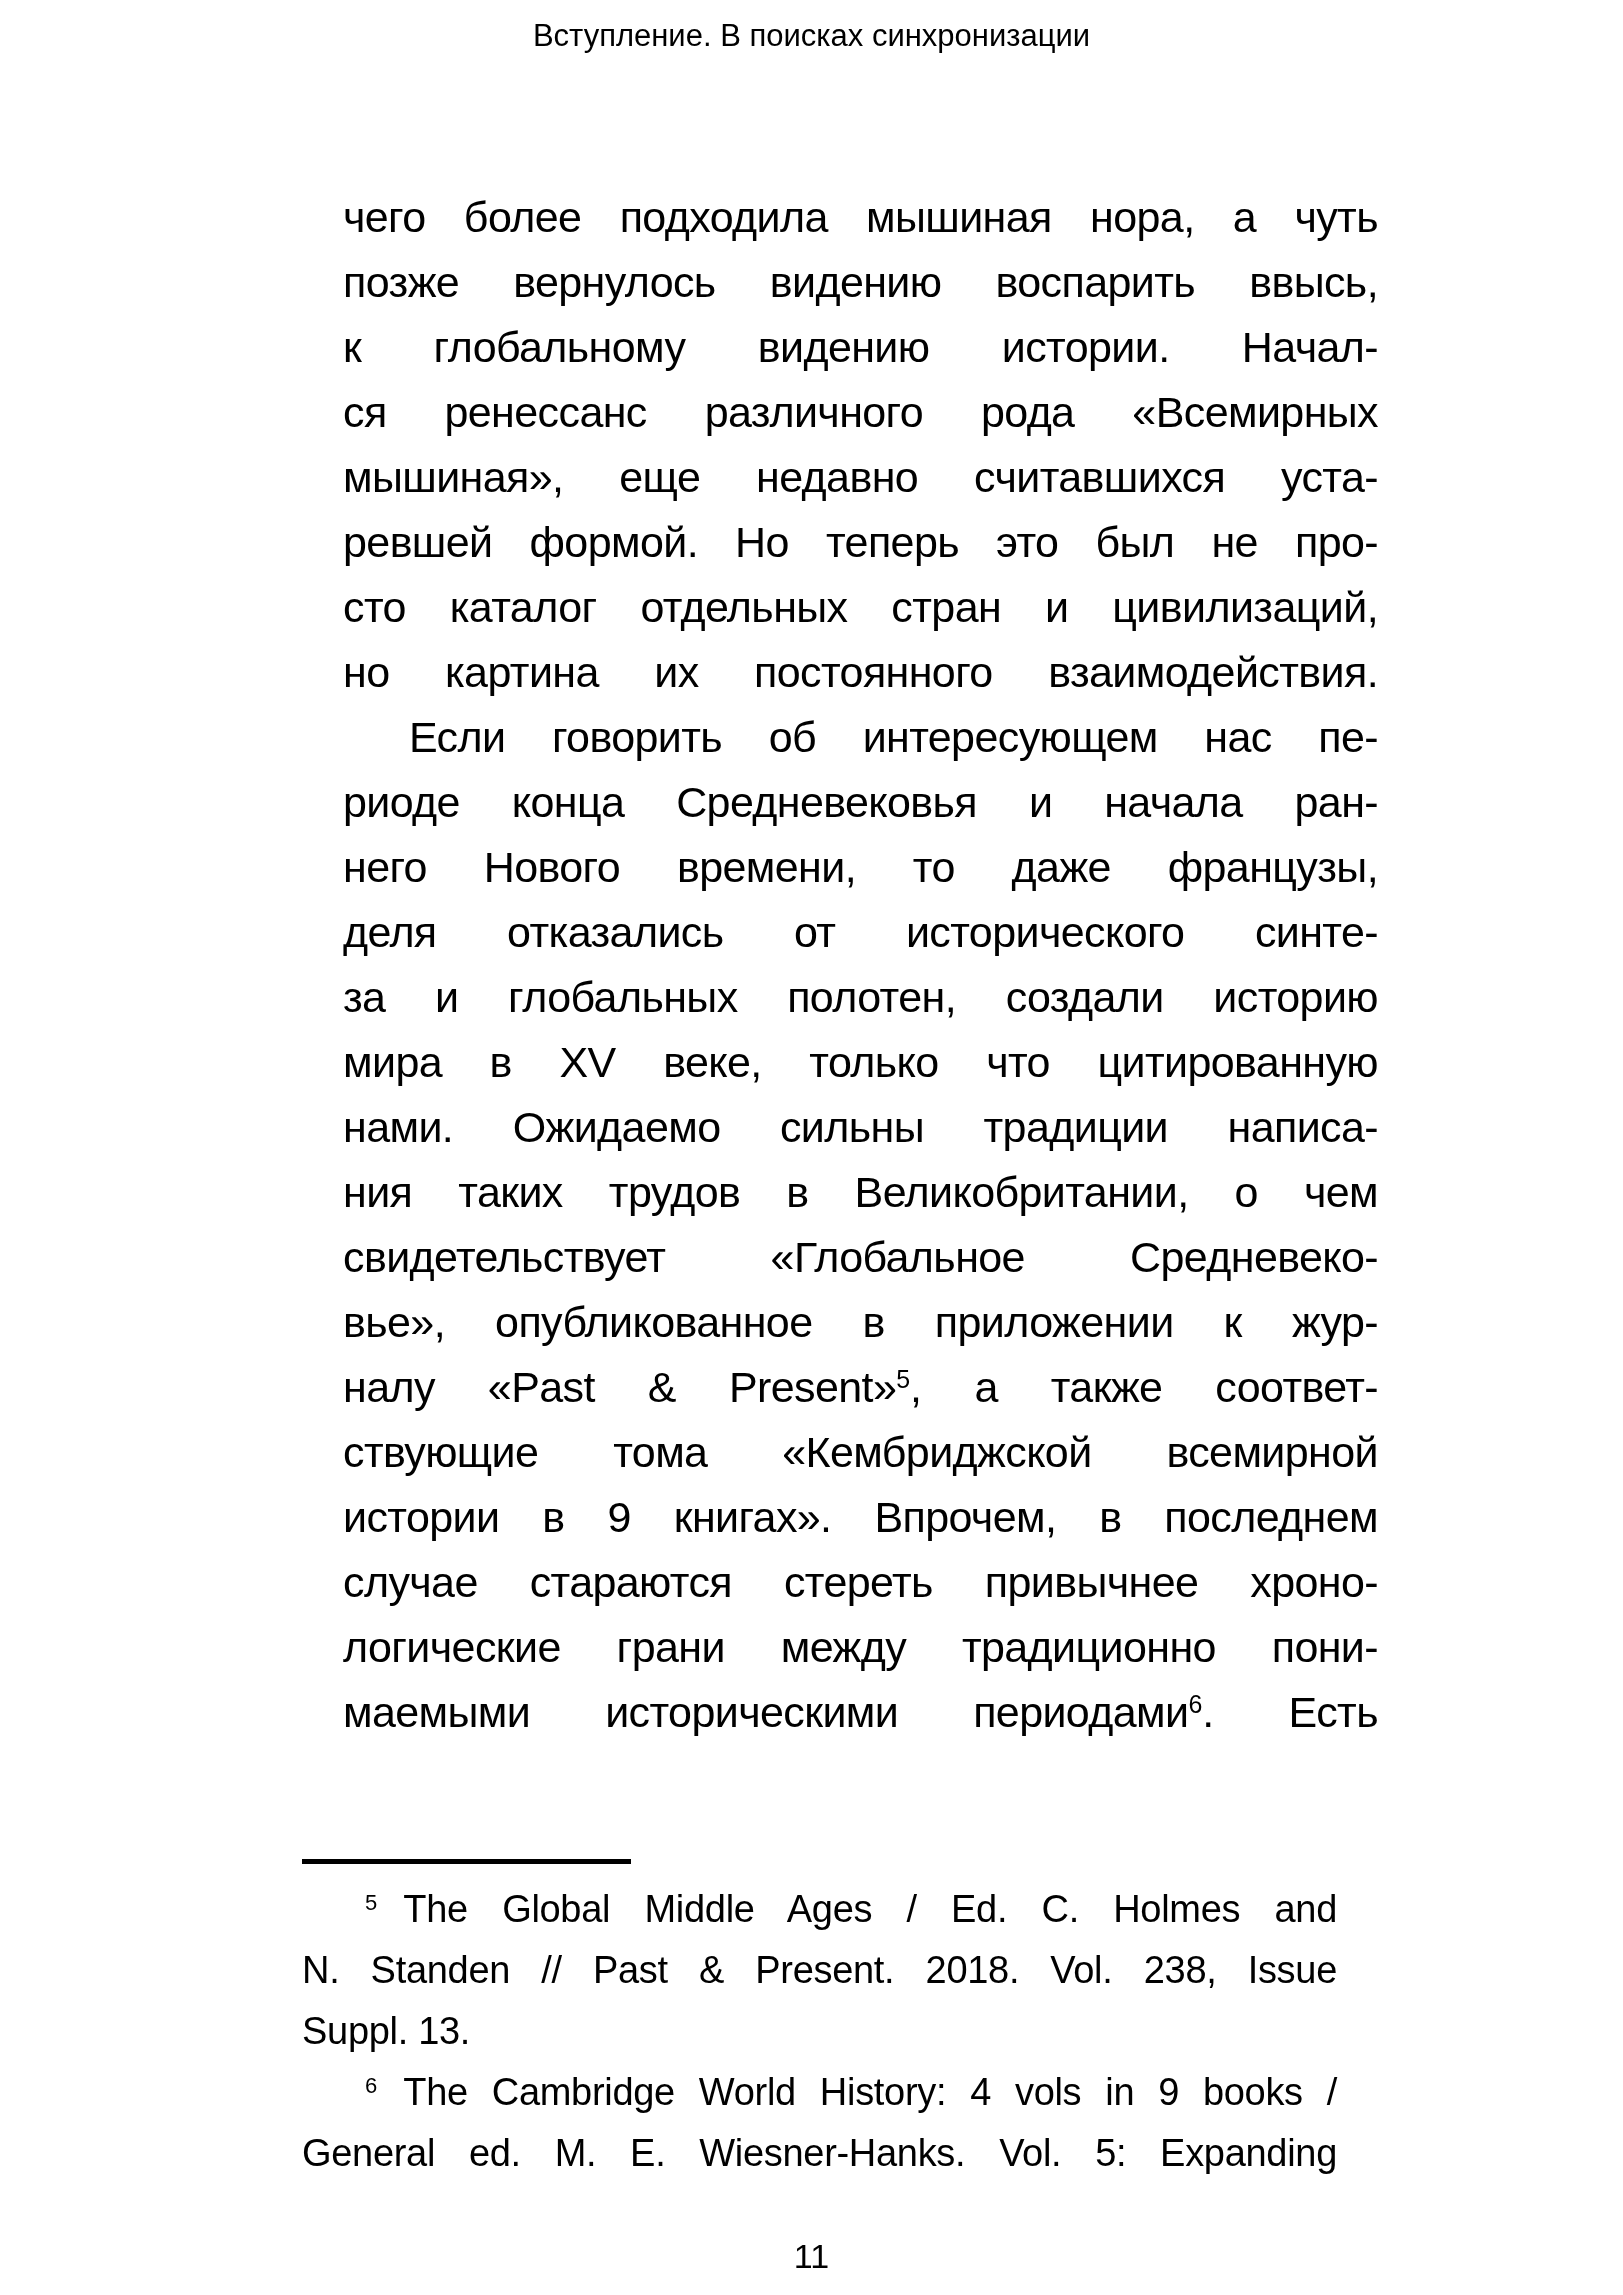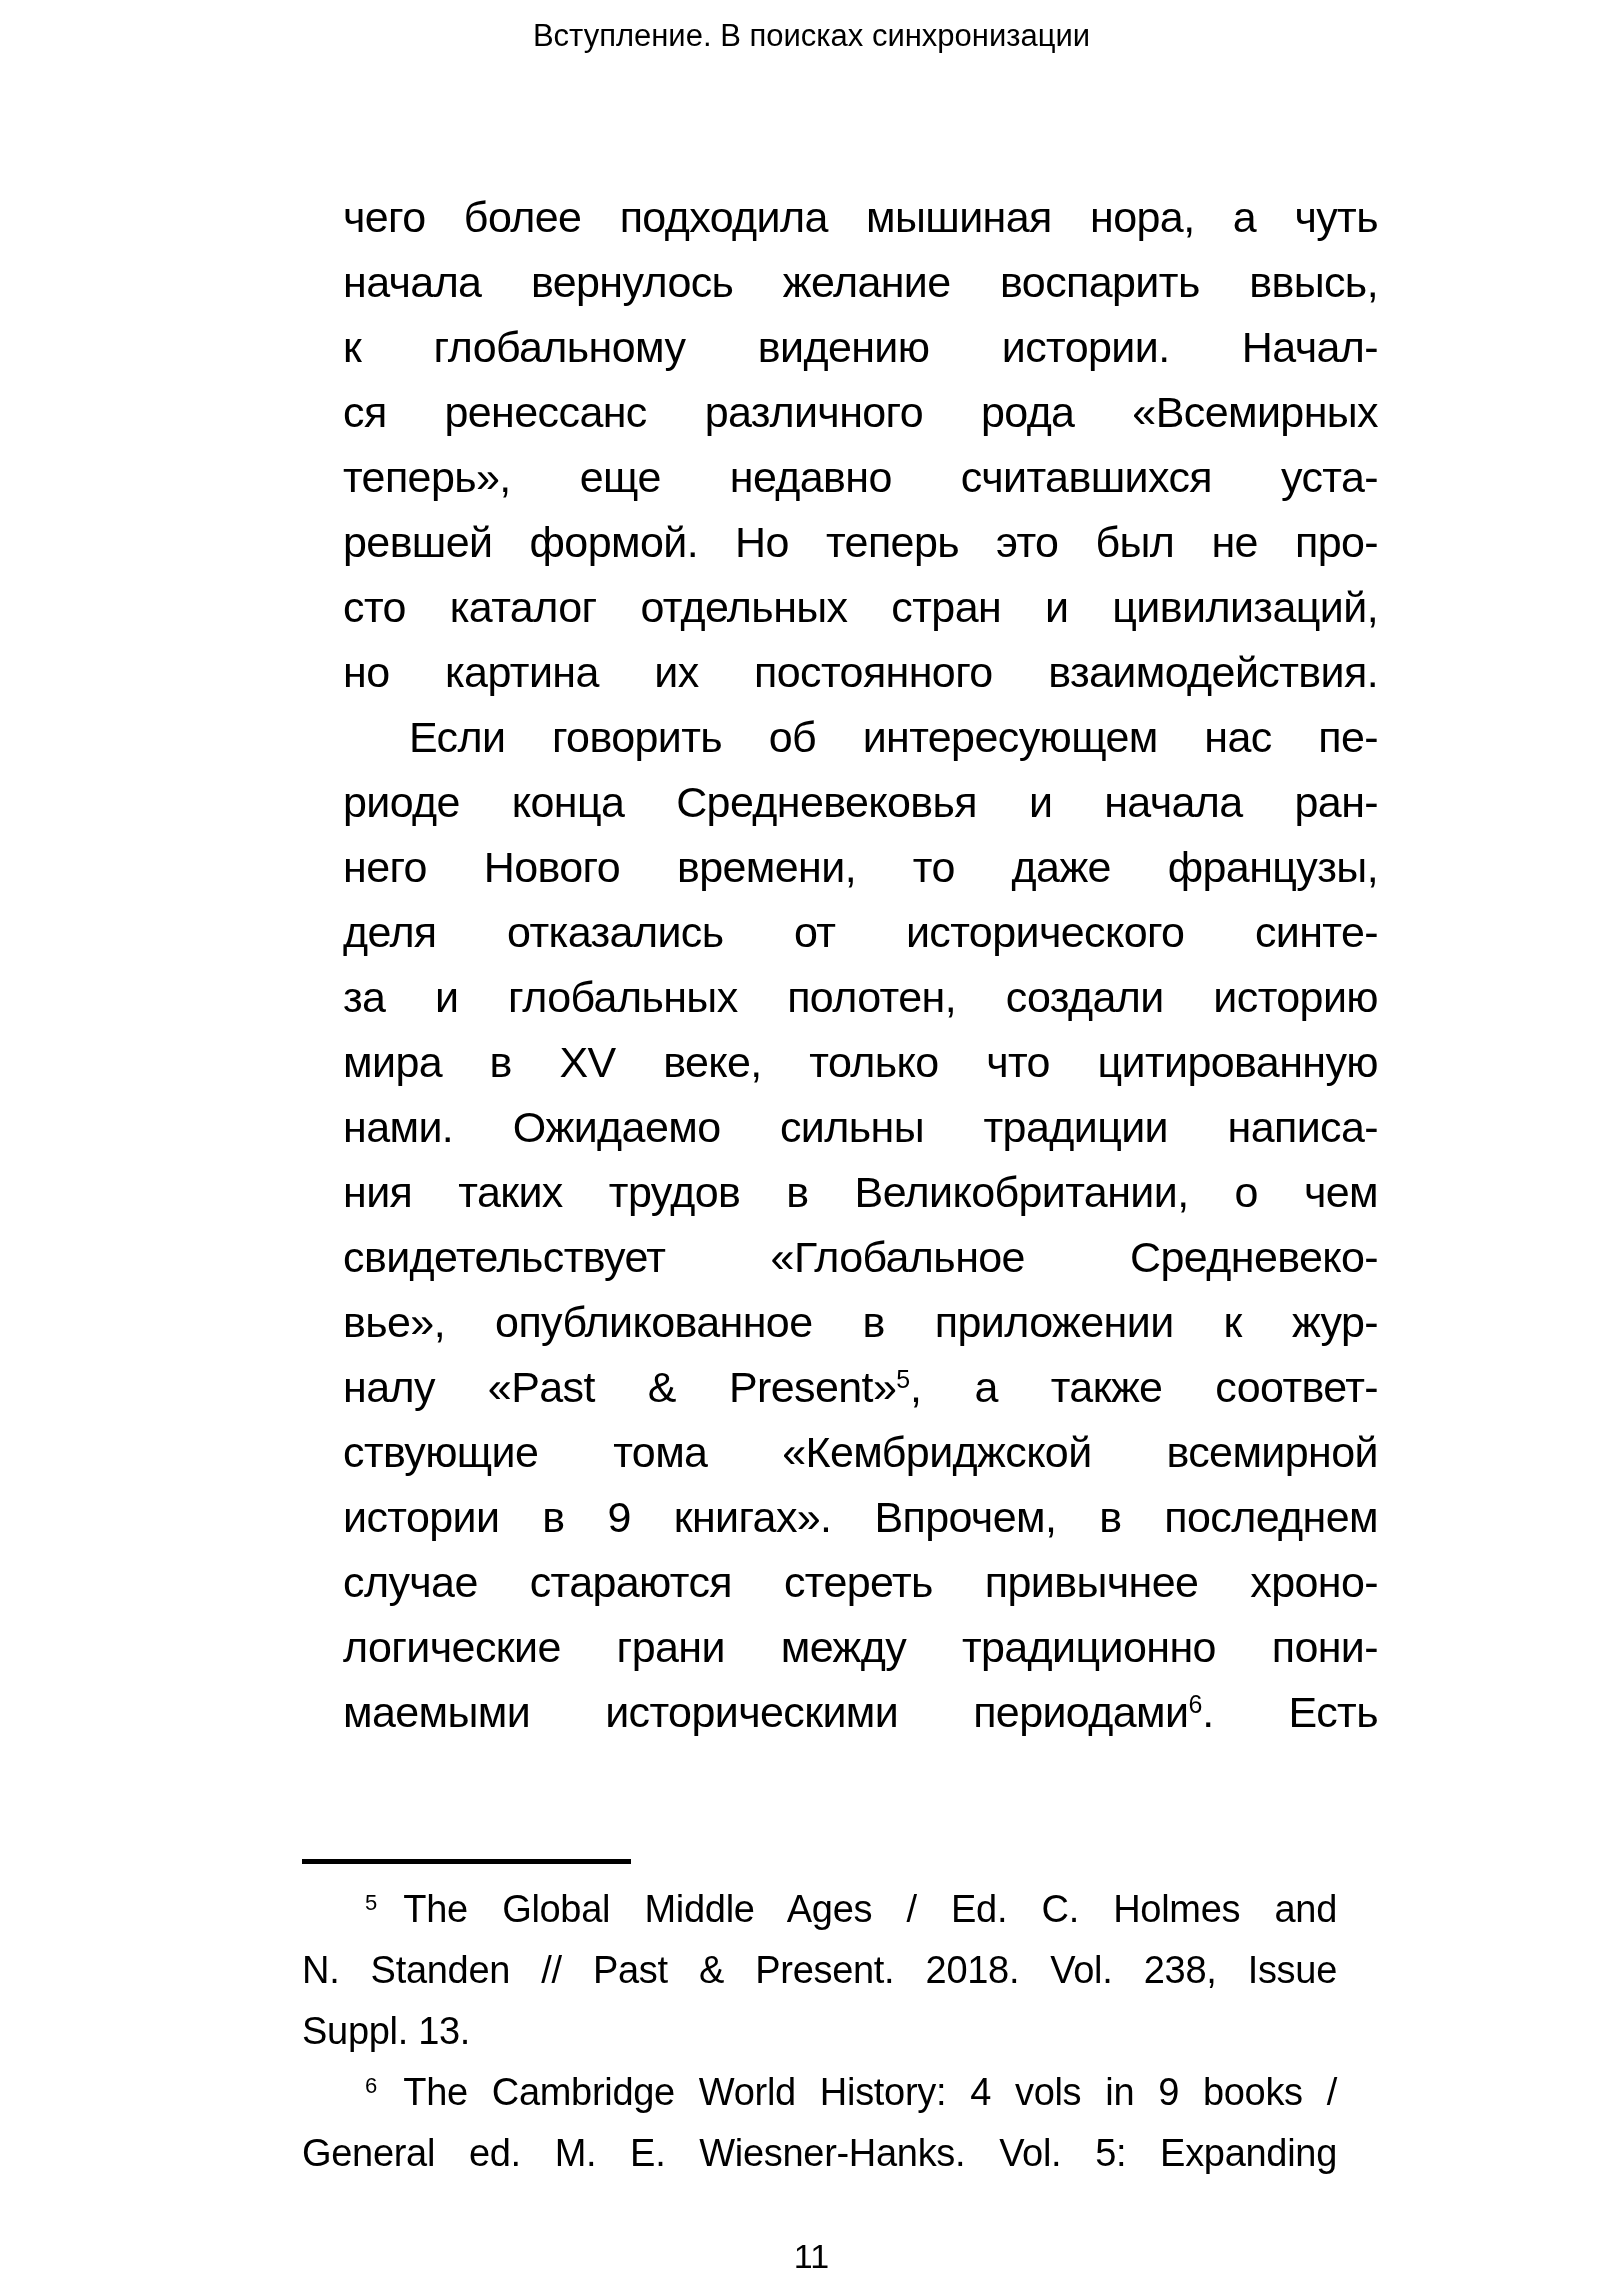--- a/index.html
+++ b/index.html
@@ -104,24 +104,24 @@
 </head>
 <body>
 
 <div class="page">
 
   <div class="running-head">Вступление. В поисках синхронизации</div>
 
   <div class="text-block">
 
     <div class="bl">чего более подходила мышиная нора, а чуть</div>
-    <div class="bl">начала вернулось желание воспарить ввысь,</div>
+    <div class="bl">позже вернулось видению воспарить ввысь,</div>
     <div class="bl">к глобальному видению истории. Начал-</div>
     <div class="bl">ся ренессанс различного рода «Всемирных</div>
-    <div class="bl">теперь», еще недавно считавшихся уста-</div>
+    <div class="bl">мышиная», еще недавно считавшихся уста-</div>
     <div class="bl">ревшей формой. Но теперь это был не про-</div>
     <div class="bl">сто каталог отдельных стран и цивилизаций,</div>
     <div class="bl">но картина их постоянного взаимодействия.</div>
 
     <div class="bl indent">Если говорить об интересующем нас пе-</div>
     <div class="bl">риоде конца Средневековья и начала ран-</div>
     <div class="bl">него Нового времени, то даже французы,</div>
     <div class="bl">деля отказались от исторического синте-</div>
     <div class="bl">за и глобальных полотен, создали историю</div>
     <div class="bl">мира в XV веке, только что цитированную</div>

